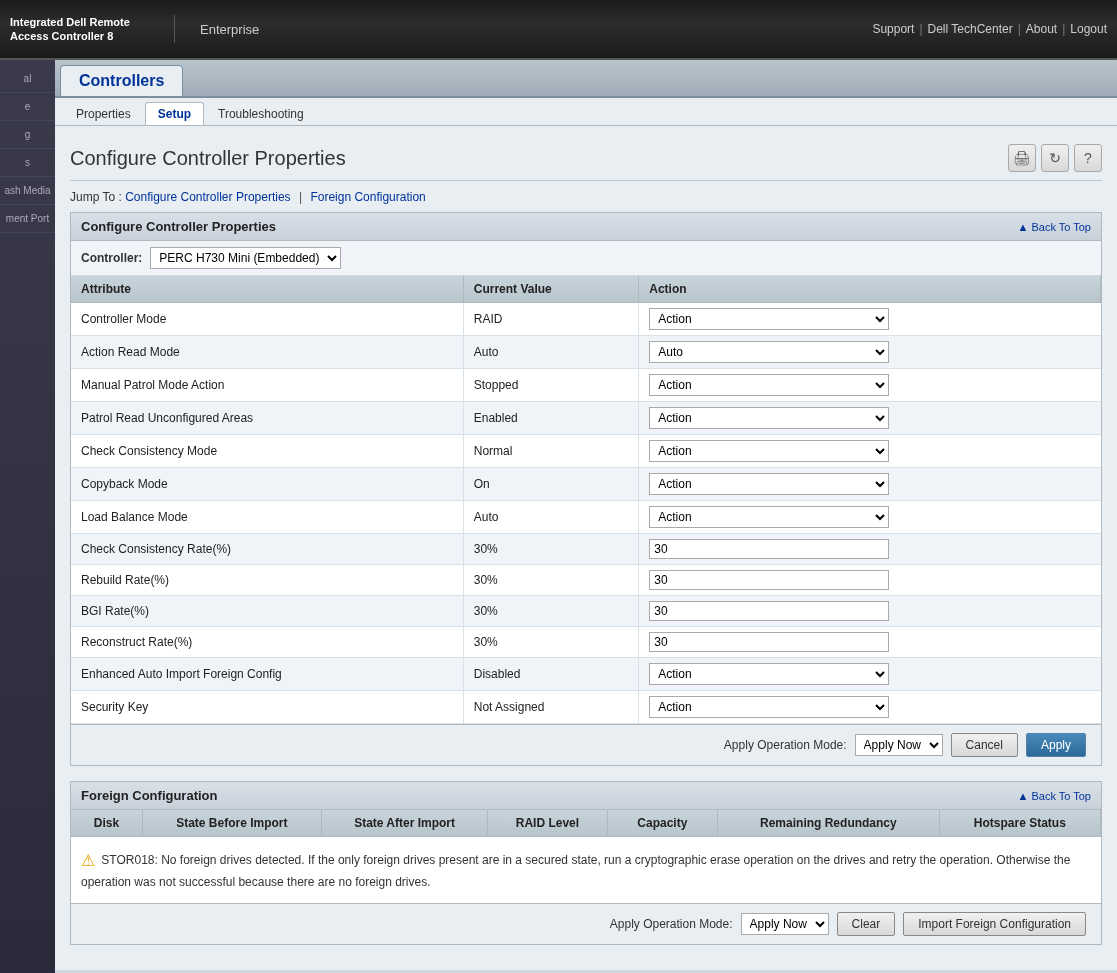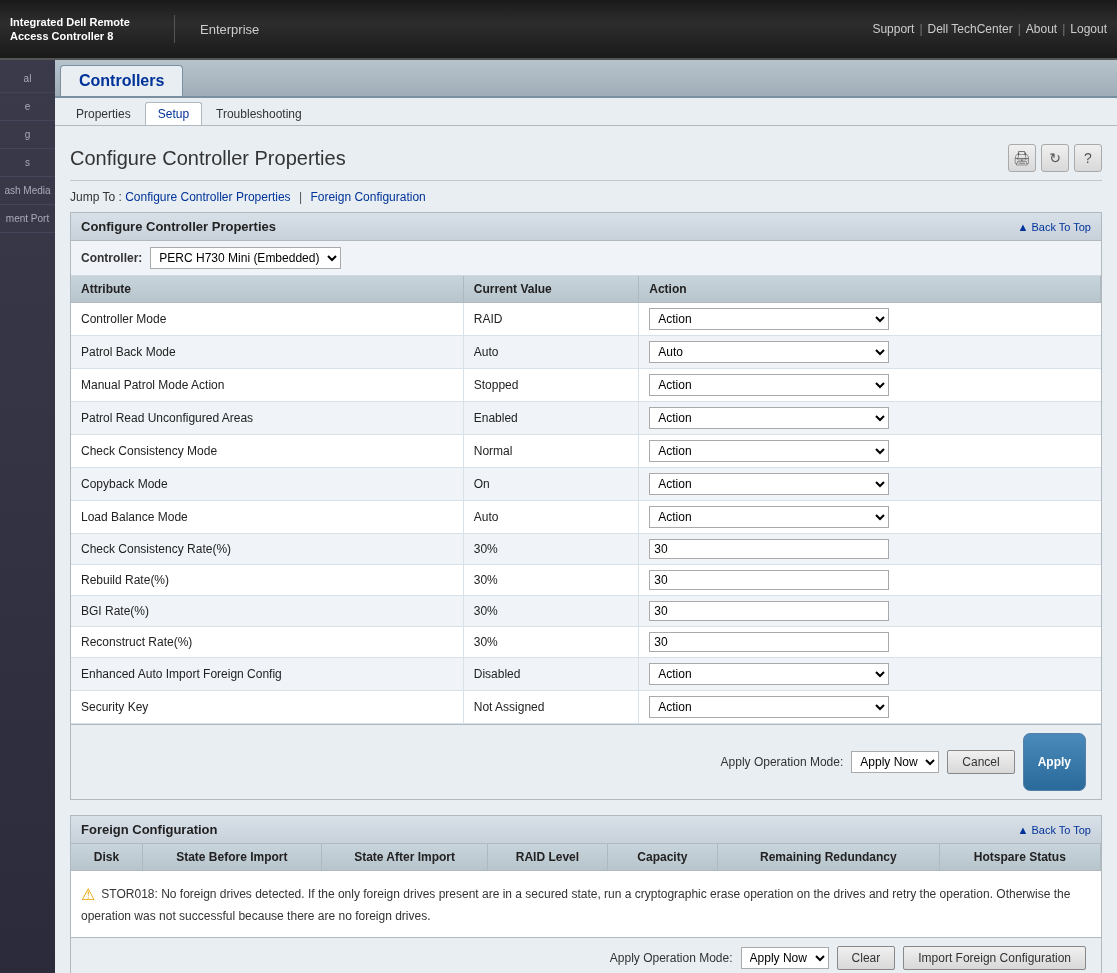--- a/index.html
+++ b/index.html
@@ -102,21 +102,21 @@
       cursor: pointer;
       color: #333;
       border: 1px solid transparent;
       border-bottom: none;
     }
     .sub-tab.active {
       background: #fff;
       color: #003399;
       border-color: #b0b8c0;
       border-radius: 3px 3px 0 0;
-      font-weight: normal;
+      font-weight: bold;
     }
 
     
     .page-area {
       background: #e8eef2;
       padding: 10px 15px;
     }
 
     
     .page-title-bar {
@@ -239,28 +239,28 @@
     .btn-cancel {
       padding: 4px 14px;
       font-size: 12px;
       border: 1px solid #888;
       background: linear-gradient(to bottom, #f0f0f0, #d8d8d8);
       cursor: pointer;
       color: #333;
       border-radius: 2px;
     }
     .btn-apply {
-      padding: 21px 14px;
+      padding: 4px 14px;
       font-size: 12px;
       border: 1px solid #5580aa;
       background: linear-gradient(to bottom, #4a8aba, #2a6a9a);
       cursor: pointer;
       color: white;
-      border-radius: 7px;
-      font-weight: bold;
+      border-radius: 2px;
+      font-weight: normal;
     }
 
     
     .foreign-table { width: 100%; border-collapse: collapse; }
     .foreign-table thead tr { background: linear-gradient(to bottom, #c8d4dc, #b8c4cc); }
     .foreign-table thead th {
       padding: 6px 10px;
       text-align: center;
       font-size: 12px;
       font-weight: bold;
@@ -394,21 +394,21 @@
               <th>Action</th>
             </tr>
           </thead>
           <tbody id="attr-table-body">
           <tr>
                 <td>Controller Mode</td>
                 <td>RAID</td>
                 <td><select class="action-select"><option>Action</option></select></td>
               </tr>
               <tr>
-                <td>Patrol Back Mode</td>
+                <td>Action Read Mode</td>
                 <td>Auto</td>
                 <td><select class="action-select"><option>Auto</option></select></td>
               </tr>
               <tr>
                 <td>Manual Patrol Mode Action</td>
                 <td>Stopped</td>
                 <td><select class="action-select"><option>Action</option></select></td>
               </tr>
               <tr>
                 <td>Patrol Read Unconfigured Areas</td>

